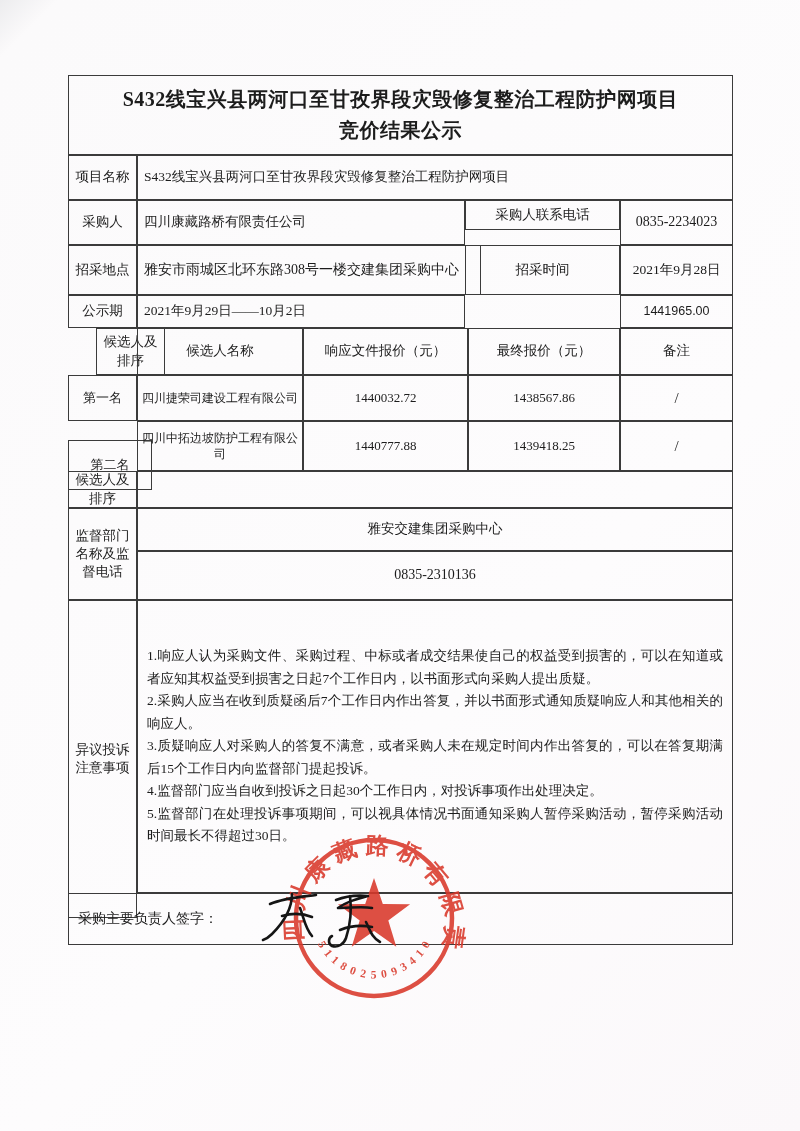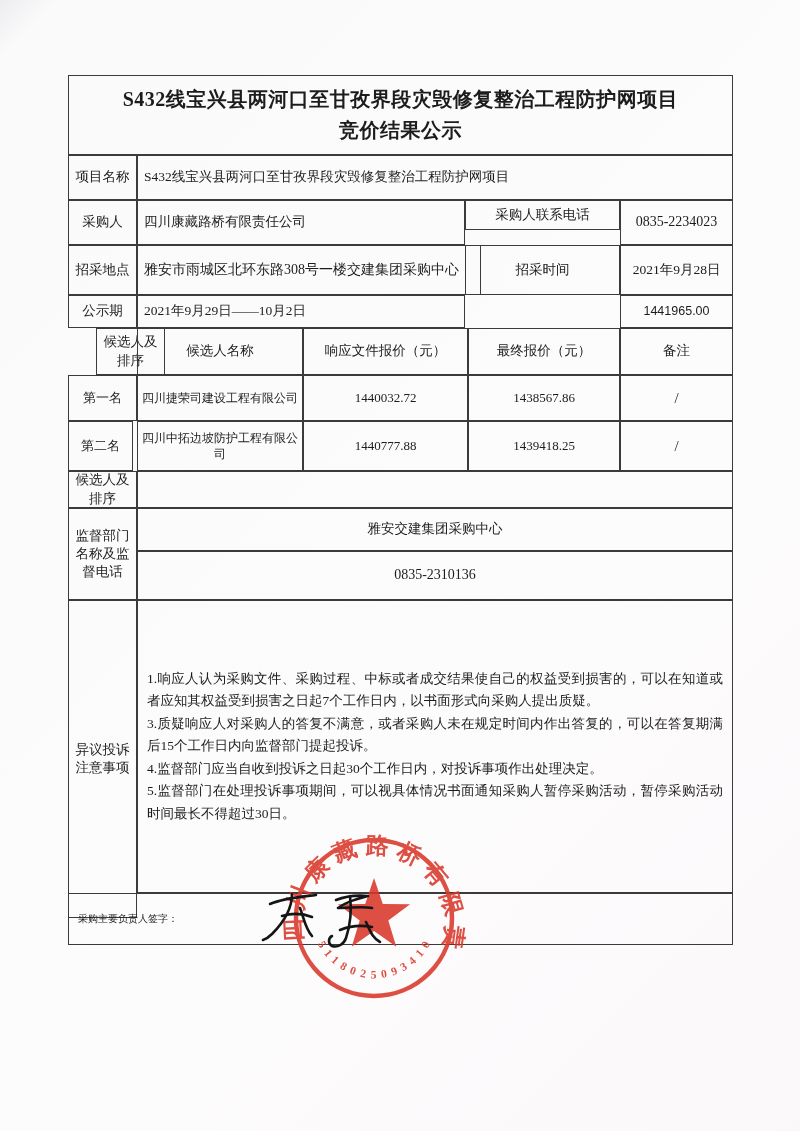--- a/index.html
+++ b/index.html
@@ -26,21 +26,21 @@
   }
   .num{font-family:"Liberation Serif",serif;font-size:13px;}
   .num-sm{font-family:Liberation Sans, sans-serif;font-size:12.5px;}
   .name-cell{font-size:12px;justify-content:center;text-align:center;padding:0 4px;}
   .notice{
     align-items:center;
   }
   .notice-inner{
     padding:0 9px;font-size:13.5px;line-height:22.5px;text-align:justify;
   }
-  .sig-row{font-size:10px;padding-left:9px;}
+  .sig-row{font-size:14px;padding-left:9px;}
   .stamp{position:absolute;left:274px;top:818px;width:200px;height:200px;z-index:5;opacity:0.88;}
   .scribble{position:absolute;left:248px;top:882px;width:160px;height:80px;z-index:6;}
 </style>
 </head>
 <body>
 
 <div class="page">
 
   <div class="cell title-cell" style="left:68px;top:75px;width:665px;height:80px;">
     <div>S432线宝兴县两河口至甘孜界段灾毁修复整治工程防护网项目</div>
@@ -69,37 +69,38 @@
   <div class="cell center" style="left:303px;top:328px;width:165px;height:47px;">响应文件报价（元）</div>
   <div class="cell center" style="left:468px;top:328px;width:152px;height:47px;">最终报价（元）</div>
   <div class="cell center" style="left:620px;top:328px;width:113px;height:47px;">备注</div>
 
   <div class="cell center" style="left:68px;top:375px;width:69px;height:46px;font-size:13px;">第一名</div>
   <div class="cell name-cell" style="left:137px;top:375px;width:166px;height:46px;">四川捷荣司建设工程有限公司</div>
   <div class="cell center num" style="left:303px;top:375px;width:165px;height:46px;">1440032.72</div>
   <div class="cell center num" style="left:468px;top:375px;width:152px;height:46px;">1438567.86</div>
   <div class="cell center" style="left:620px;top:375px;width:113px;height:46px;font-size:15px;">/</div>
 
-  <div class="cell center" style="left:68px;top:421px;width:65px;height:50px;font-size:13px;">第二名</div>
+  <div class="cell center" style="left:68px;top:440px;width:84px;height:50px;font-size:13px;">第二名</div>
   <div class="cell name-cell" style="left:137px;top:421px;width:166px;height:50px;">四川中拓边坡防护工程有限公司</div>
   <div class="cell center num" style="left:303px;top:421px;width:165px;height:50px;">1440777.88</div>
   <div class="cell center num" style="left:468px;top:421px;width:152px;height:50px;">1439418.25</div>
   <div class="cell center" style="left:620px;top:421px;width:113px;height:50px;font-size:15px;">/</div>
 
   <div class="cell label" style="left:68px;top:471px;width:69px;height:37px;">候选人及排序</div>
   <div class="cell left" style="left:137px;top:471px;width:596px;height:37px;"></div>
 
   <div class="cell label" style="left:68px;top:508px;width:69px;height:92px;">监督部门名称及监督电话</div>
   <div class="cell center" style="left:137px;top:508px;width:596px;height:43px;">雅安交建集团采购中心</div>
   <div class="cell center num" style="left:137px;top:551px;width:596px;height:49px;font-size:14px;">0835-2310136</div>
 
   <div class="cell label" style="left:68px;top:600px;width:69px;height:318px;">异议投诉注意事项</div>
   <div class="cell notice" style="left:137px;top:600px;width:596px;height:293px;">
     <div class="notice-inner">
       <div>1.响应人认为采购文件、采购过程、中标或者成交结果使自己的权益受到损害的，可以在知道或者应知其权益受到损害之日起7个工作日内，以书面形式向采购人提出质疑。</div>
+      <div>2.采购人应当在收到质疑函后7个工作日内作出答复，并以书面形式通知质疑响应人和其他相关的响应人。</div>
       <div>3.质疑响应人对采购人的答复不满意，或者采购人未在规定时间内作出答复的，可以在答复期满后15个工作日内向监督部门提起投诉。</div>
       <div>4.监督部门应当自收到投诉之日起30个工作日内，对投诉事项作出处理决定。</div>
       <div>5.监督部门在处理投诉事项期间，可以视具体情况书面通知采购人暂停采购活动，暂停采购活动时间最长不得超过30日。</div>
     </div>
   </div>
 
   <div class="cell sig-row" style="left:68px;top:893px;width:665px;height:52px;">
     <span>采购主要负责人签字：</span>
   </div>
 

